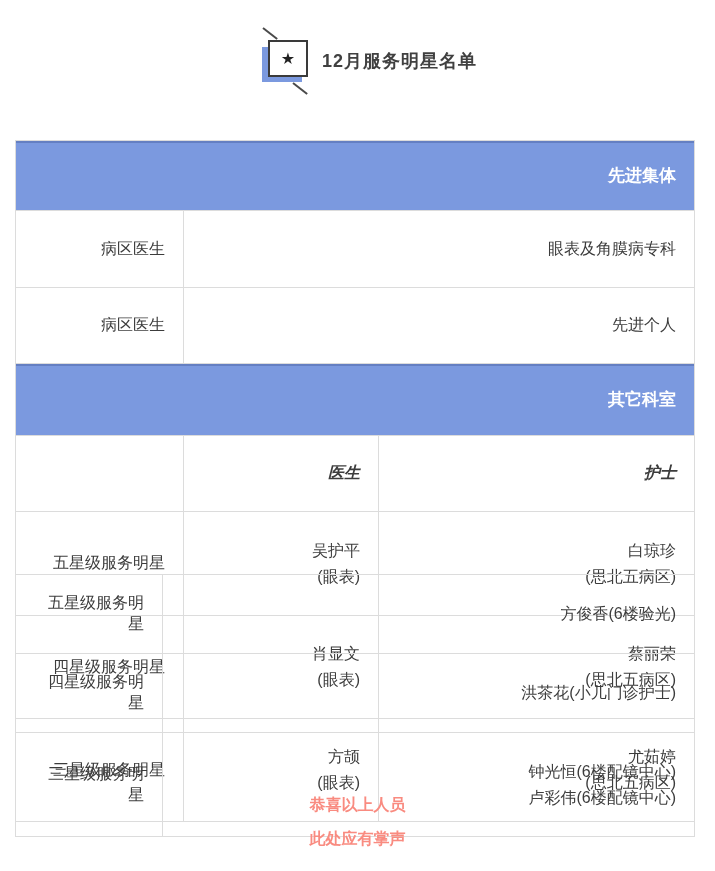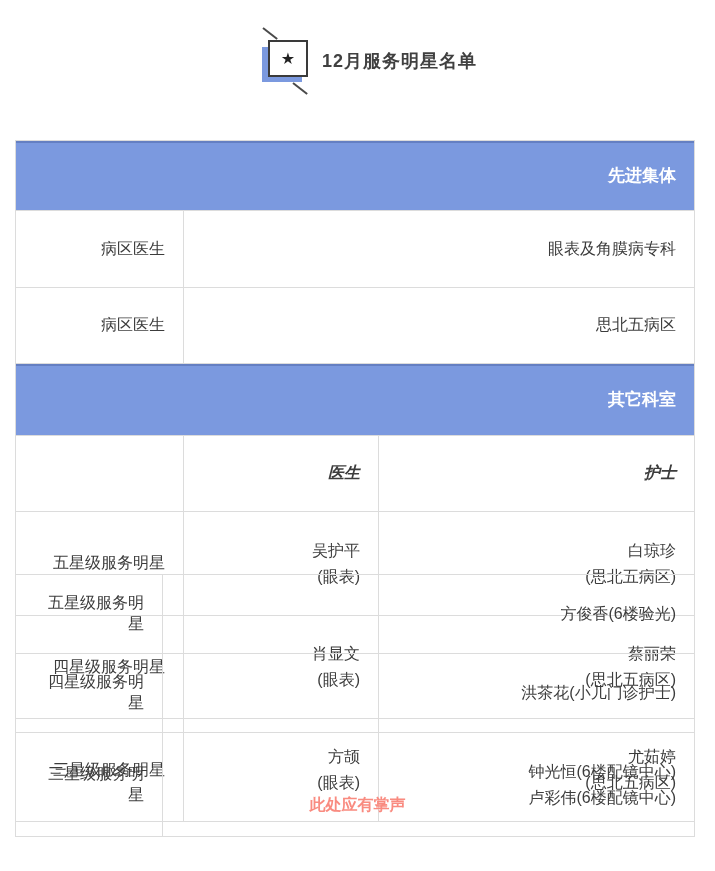--- a/index.html
+++ b/index.html
@@ -90,21 +90,21 @@
   <tbody>
       <tr class="section-header h33">
     <td colspan="3">先进集体</td>
   </tr>
   <tr class="h40">
     <td>病区医生</td>
     <td colspan="2">眼表及角膜病专科</td>
   </tr>
   <tr class="h39">
     <td>病区医生</td>
-    <td colspan="2">思北五病区</td>
+    <td colspan="2">先进个人</td>
   </tr>
   <tr class="section-header h35">
     <td colspan="3">其它科室</td>
   </tr>
   <tr class="subheader h39">
     <td></td>
     <td>医生</td>
     <td>护士</td>
   </tr>
   <tr class="h67">
@@ -161,14 +161,15 @@
     <td>三星级服务明星</td>
     <td>
       <div class="cell-line">钟光恒(6楼配镜中心)</div>
       <div class="cell-line">卢彩伟(6楼配镜中心)</div>
     </td>
   </tr>
 </tbody>
   </table>
 
 <div class="footer">
+  <div>恭喜以上人员</div>
   <div>此处应有掌声</div>
 </div>
 
 </body></html>

